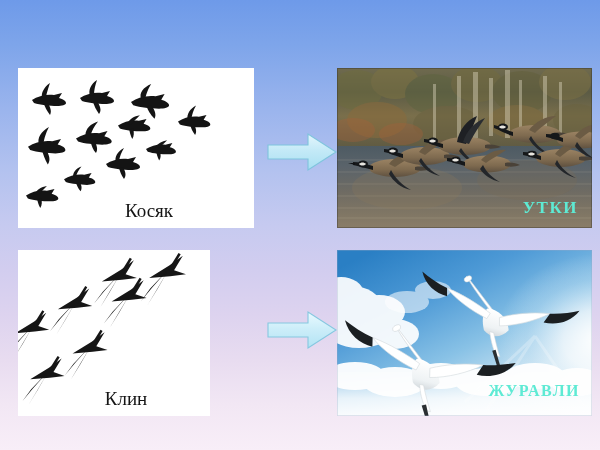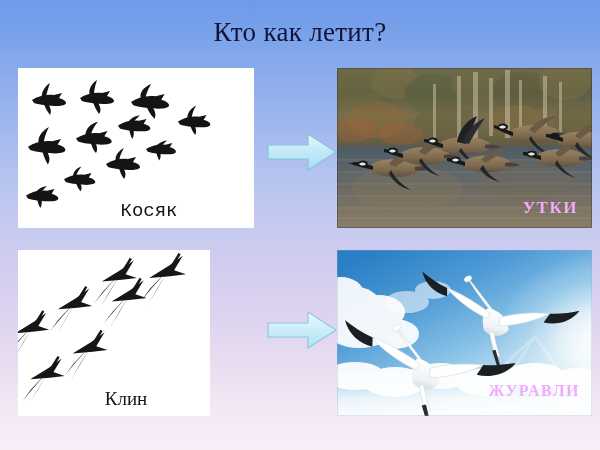--- a/index.html
+++ b/index.html
@@ -71,21 +71,20 @@
     font-family: "Liberation Serif", "DejaVu Serif", serif;
     white-space: nowrap;
   }
   #label-kosyak {
     left: 0;
     right: 0;
     bottom: 6px;
     text-align: center;
     font-size: 19px;
     padding-left: 26px;
-    font-family: Liberation Mono, monospace;
   }
   #label-klin {
     left: 0;
     right: 0;
     bottom: 6px;
     text-align: center;
     font-size: 19px;
     padding-left: 24px;
   }
 
@@ -119,21 +118,21 @@
   .photo svg {
     position: absolute;
     left: 0;
     top: 0;
     width: 100%;
     height: 100%;
     display: block;
   }
   .photo-label {
     position: absolute;
-    color: #f0abfc;
+    color: #5eead4;
     font-family: "Liberation Serif", "DejaVu Serif", serif;
     font-weight: bold;
     letter-spacing: 1.5px;
     white-space: nowrap;
   }
   #label-utki {
     right: 14px;
     bottom: 10px;
     font-size: 17px;
   }
@@ -156,21 +155,20 @@
   #arrow-bottom {
     left: 266px;
     top: 309px;
   }
 </style>
 </head>
 <body>
 
 <div id="slide">
 
-  <div id="title">Кто как летит?</div>
 
   <div class="panel" id="panel-kosyak">
     <svg class="birdsvg" viewBox="0 0 236 160" preserveAspectRatio="none">
       <g fill="#141414">
 
         <g transform="translate(14,24) scale(1.0)">
           <path d="M0,8 C6,4 14,2 22,3 L30,1 L27,6 C31,7 34,9 34,11 C34,13 30,14 25,14
                    C18,14 8,13 2,11 Z"></path>
           <path d="M10,6 C9,1 12,-5 18,-9 C16,-3 15,0 14,5 Z"></path>
           <path d="M16,11 C18,15 20,19 18,23 C15,19 13,15 12,12 Z"></path>

